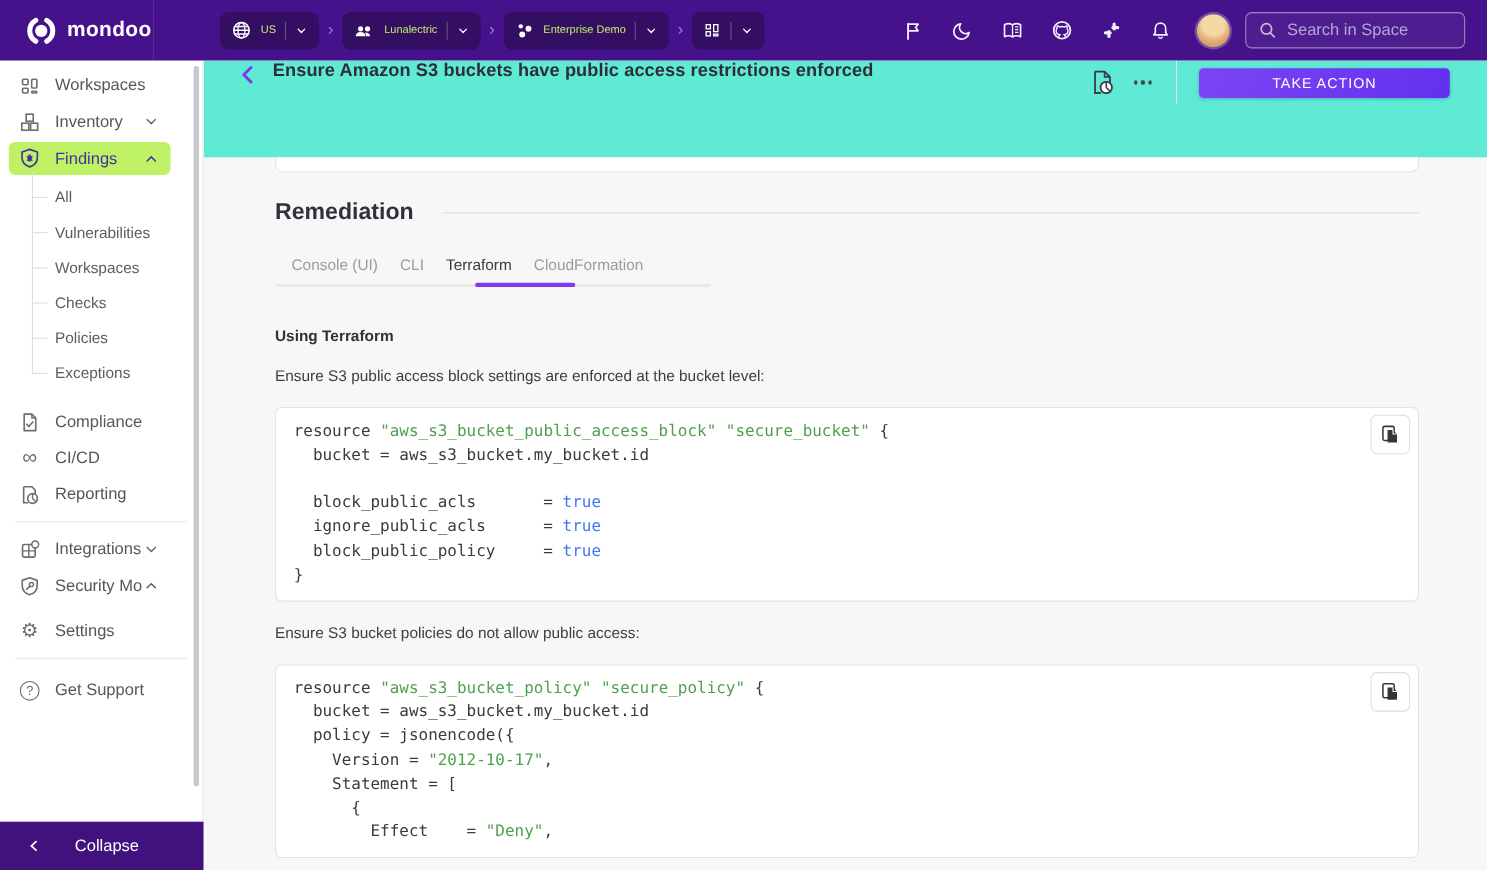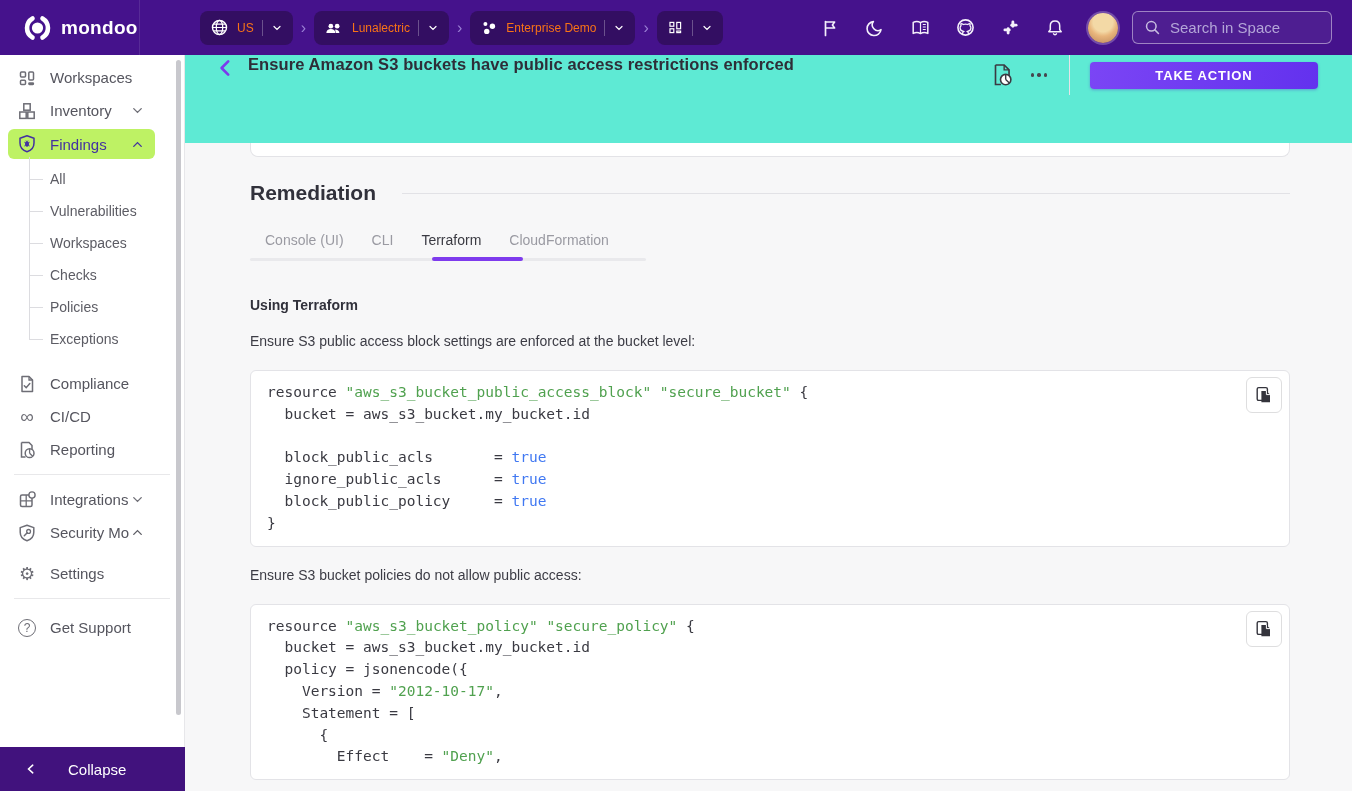--- a/index.html
+++ b/index.html
@@ -6,21 +6,21 @@
   html,body { width:1352px; height:791px; overflow:hidden; }
   body { font-family:"Liberation Sans", sans-serif; background:#f7f7f8; position:relative; }
 
   
   .topbar { position:absolute; top:0; left:0; width:1352px; height:55px; background:#45128c; display:flex; align-items:center; z-index:30; }
   .logo-wrap { display:flex; align-items:center; gap:9px; padding-left:22px; width:139px; flex:0 0 auto; }
   .logo-text { color:#fff; font-size:19px; font-weight:700; letter-spacing:.3px; }
   .topbar-vdiv { width:1px; height:55px; background:rgba(255,255,255,.10); flex:0 0 auto; }
   .crumbs { display:flex; align-items:center; margin-left:60px; }
   .pill { display:flex; align-items:center; gap:8px; height:34px; background:#330e62; border-radius:8px; padding:0 10px; cursor:pointer; }
-  .pill-label { color:#f97316; font-size:12px; }
+  .pill-label { color:#bef264; font-size:10px; }
   .pill-div { width:1px; height:16px; background:rgba(255,255,255,.28); }
   .crumb-sep { color:#9a7fd4; font-size:16px; margin:0 8px; }
   .top-icons { display:flex; align-items:center; gap:23px; margin-left:auto; }
   .tbicon { width:22px; height:22px; display:flex; align-items:center; justify-content:center; cursor:pointer; }
   .avatar { width:30px; height:30px; border-radius:50%; margin-left:22px; cursor:pointer;
             background:radial-gradient(circle at 50% 30%, #f3d9a6 0 38%, #e8b57c 55%, #b9855a 100%);
             box-shadow:0 0 0 2px rgba(255,255,255,.25); }
   .search-box { display:flex; align-items:center; gap:9px; width:200px; height:33px; margin:0 20px 0 14px;
                 background:rgba(255,255,255,.05); border:1px solid rgba(255,255,255,.45); border-radius:6px; padding:0 11px; }
   .search-box input { background:transparent; border:none; outline:none; color:#fff; font-size:15px; width:140px; font-family:"Liberation Sans",sans-serif; }
@@ -51,31 +51,31 @@
   .main { position:absolute; top:55px; left:185px; right:0; bottom:0; background:#f7f7f8; overflow:hidden; }
   .page-header { height:88px; background:#5eead4; display:flex; align-items:flex-start; padding:0 34px 0 28px; }
   .back-btn { width:26px; height:26px; display:flex; align-items:center; justify-content:center; cursor:pointer; margin-right:9px; }
   .page-title { font-size:16.5px; font-weight:700; color:#2e2e38; letter-spacing:.1px; }
   .header-right { margin-left:auto; display:flex; align-items:center; }
   .hicon { width:30px; height:30px; display:flex; align-items:center; justify-content:center; cursor:pointer; }
   .kebab { display:flex; gap:3px; margin-left:14px; cursor:pointer; }
   .kebab i { width:3.5px; height:3.5px; border-radius:50%; background:#46464e; }
   .hdr-vdiv { width:1px; height:40px; background:#e4e4e8; margin:0 20px 0 22px; }
   .take-action { width:228px; height:27px; border:none; border-radius:4px; cursor:pointer;
-                 background:linear-gradient(100deg,#7b45f5,#6331ee); color:#fff; font-size:13px; font-weight:700;
+                 background:linear-gradient(100deg,#7b45f5,#6331ee); color:#fff; font-size:13px; font-weight:400;
                  letter-spacing:.9px; font-family:"Liberation Sans",sans-serif; box-shadow:0 1px 3px rgba(80,30,200,.35); }
 
   .content { padding:0 62px 0 65px; }
   .card-remnant { height:14px; background:#fff; border:1px solid #e3e3e7; border-top:none; border-radius:0 0 8px 8px; }
 
   .rem-row { margin-top:24px; display:flex; align-items:center; }
   .rem-heading { font-size:21px; font-weight:700; color:#31313b; }
   .rem-rule { flex:1; height:1px; background:#e2e2e6; margin-left:26px; }
 
-  .tabs { margin-top:27px; padding-left:15px; display:flex; gap:28px; font-size:14px; color:#9a9aa2; }
+  .tabs { margin-top:27px; padding-left:15px; display:flex; gap:20px; font-size:14px; color:#9a9aa2; }
   .tab { cursor:pointer; white-space:nowrap; }
   .tab.active { color:#3a3a42; }
   .tab-track { margin-top:10px; width:396px; height:3px; background:#e9e9ec; border-radius:2px; position:relative; }
   .tab-indicator { position:absolute; left:182px; top:-1px; width:91px; height:4px; background:#7e3bed; border-radius:2px; }
 
   .using-heading { margin-top:36px; font-size:14px; font-weight:700; color:#31313b; }
   .para { margin-top:20px; font-size:14px; color:#3c3c45; }
 
   .codeblock { margin-top:21px; background:#fff; border:1px solid #e3e3e7; border-radius:6px; padding:11px 16px; position:relative;
                font-family:"DejaVu Sans Mono","Liberation Mono",monospace; font-size:14.5px; line-height:21.8px; color:#3a3a42; }

